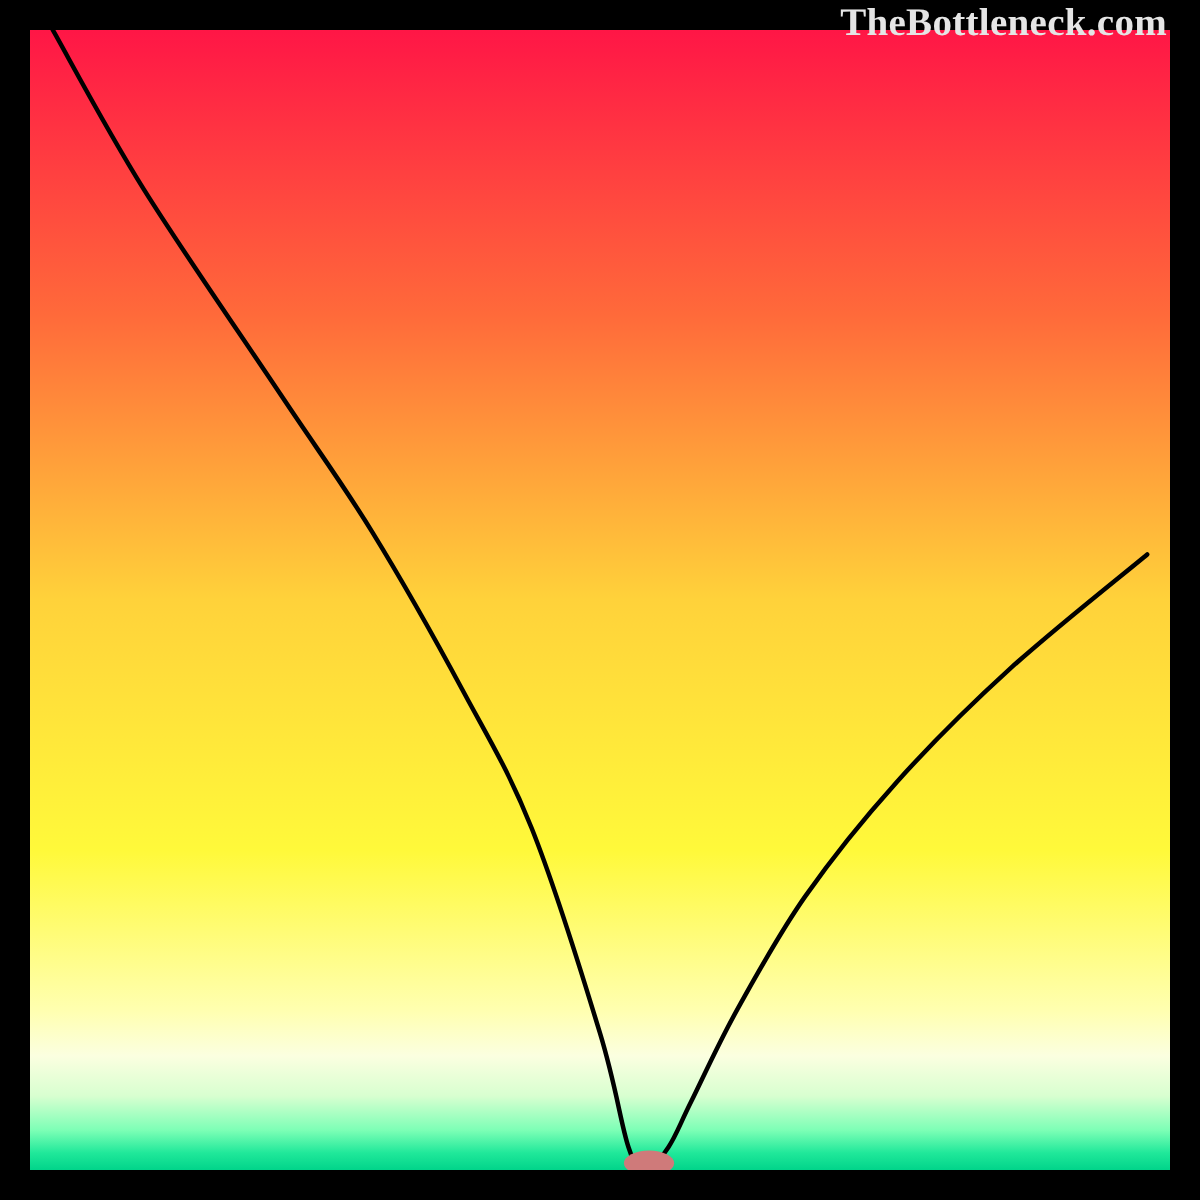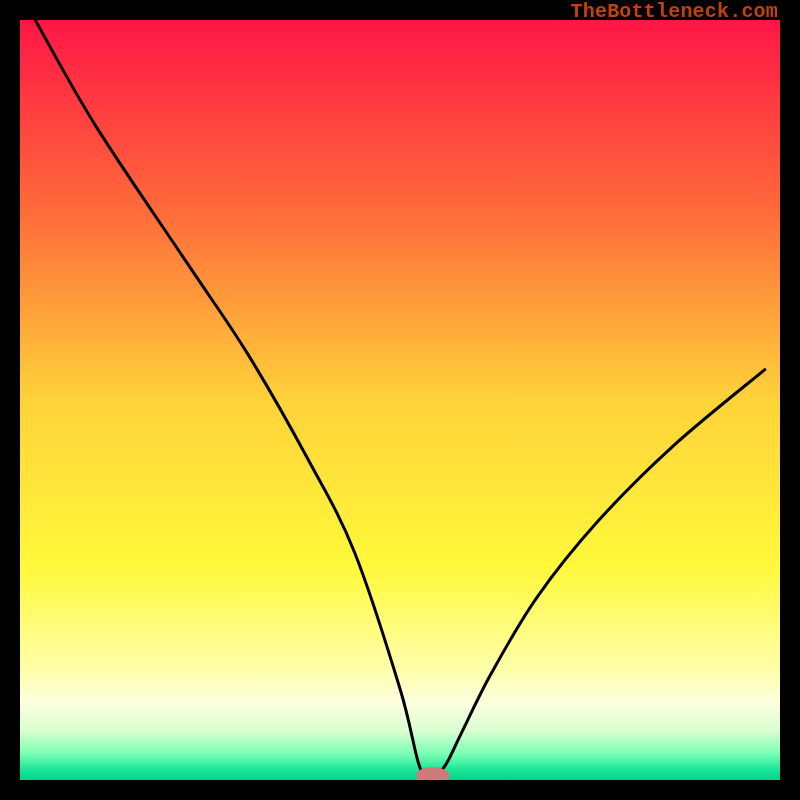--- a/index.html
+++ b/index.html
@@ -23,25 +23,25 @@
     position: absolute;
     left: 20px;
     top: 20px;
     width: 760px;
     height: 760px;
   }
   .watermark {
     position: absolute;
     top: 0px;
     right: 22px;
-    color: #c2410c;
-    font-size: 20px;
+    color: #e5e5e5;
+    font-size: 26px;
     font-weight: 600;
     letter-spacing: 0.2px;
-    font-family: Liberation Mono, monospace;
+    font-family: Liberation Serif, serif;
   }
   svg { display: block; }
 </style>
 </head>
 <body>
 
 <div class="frame">
 
   <div class="plot-area">
     <svg id="chart-svg" width="760" height="760" viewBox="0 0 760 760" preserveAspectRatio="none">

